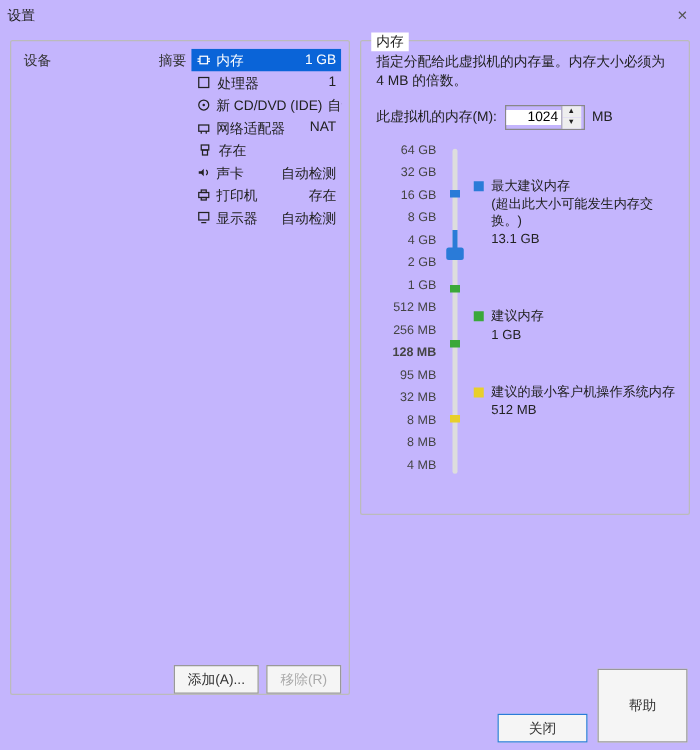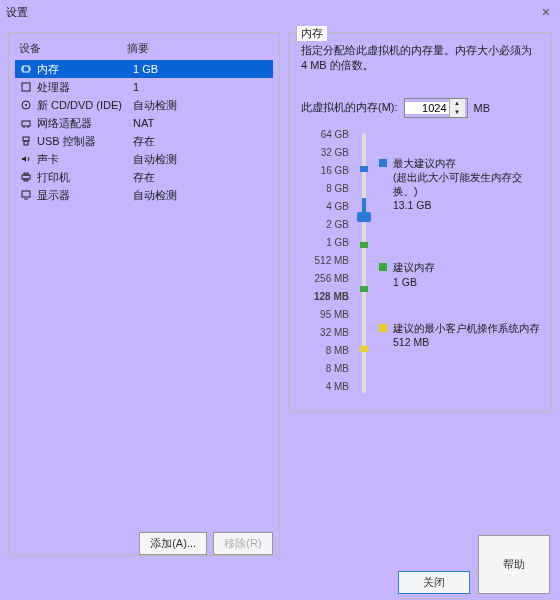--- a/index.html
+++ b/index.html
@@ -2,37 +2,37 @@
 <html><head>
 <meta charset="utf-8">
 <style>
   * { box-sizing: border-box; margin: 0; padding: 0; }
   body { font-family: "Microsoft YaHei", "Segoe UI", Arial, sans-serif; font-size: 11px; background: #f8f8f8; width: 560px; height: 600px; overflow: hidden; color: #222; }
   .window { background: #c4b5fd; width: 560px; height: 600px; position: relative; }
   .titlebar { height: 24px; display: flex; align-items: center; padding: 0 6px; justify-content: space-between; }
   .titlebar .close { font-size: 14px; color: #555; cursor: pointer; padding: 0 4px; }
   .content { position: absolute; top: 24px; left: 0; right: 0; bottom: 36px; padding: 8px; display: flex; gap: 8px; }
   .left-panel { width: 272px; display: flex; flex-direction: column; }
-  .device-groupbox { flex: 1; border: 1px solid #bbb; border-radius: 2px; position: relative; padding: 6px 6px 34px 6px; display: flex; flex-direction: column; }
+  .device-groupbox { flex: 1; border: 1px solid #bbb; border-radius: 2px; position: relative; padding: 6px 6px 34px 6px; display: flex; }
   .columns { display: flex; padding: 2px 4px 4px 4px; font-size: 11px; color: #333; }
   .col-device { width: 108px; }
   .col-summary { flex: 1; }
   .device-list { flex: 1; overflow: hidden; }
   .device-row { display: flex; align-items: center; height: 18px; padding: 0 4px; gap: 4px; }
   .device-row.selected { background: #0a64d8; color: #fff; }
   .dev-icon { width: 14px; height: 14px; display: inline-flex; align-items: center; justify-content: center; }
   .dev-label { width: 92px; font-size: 11px; white-space: nowrap; }
   .dev-summary { flex: 1; font-size: 11px; white-space: nowrap; }
   .left-buttons { position: absolute; bottom: 0; right: 6px; display: flex; gap: 6px; }
   .btn { border: 1px solid #999; background: #f5f5f5; font-size: 11px; padding: 3px 10px; cursor: pointer; color: #333; min-width: 60px; }
   .btn.disabled { color: #aaa; }
   .right-panel { flex: 1; display: flex; flex-direction: column; }
   .right-groupbox { border: 1px solid #bbb; border-radius: 2px; padding: 10px 10px 10px 12px; height: 380px; position: relative; }
   .group-legend { position: absolute; top: -7px; left: 8px; background: #fff; padding: 0 4px; font-size: 11px; }
-  .desc { font-size: 11px; line-height: 1.4; margin-bottom: 24px; color: #222; }
+  .desc { font-size: 11px; line-height: 1.4; margin-bottom: 10px; color: #222; }
   .mem-input-row { display: flex; align-items: center; gap: 6px; font-size: 11px; margin-bottom: 8px; }
   .spinner { display: flex; border: 1px solid #888; height: 20px; width: 64px; align-items: center; }
   .spinner input { border: none; width: 44px; font-size: 11px; text-align: right; padding-right: 2px; outline: none; padding-left: 10px; }
   .spinner .spins { width: 16px; display: flex; flex-direction: column; border-left: 1px solid #aaa; height: 100%; }
   .spinner .spins span { flex: 1; font-size: 6px; display: flex; align-items: center; justify-content: center; cursor: pointer; background: #eee; }
   .scale-area { display: flex; gap: 8px; margin-top: 6px; }
   .scale-labels { width: 48px; text-align: right; font-size: 10px; color: #444; }
   .scale-labels div { height: 22px; line-height: 22px; }
   .bar-col { width: 14px; position: relative; }
   .bar-track { position: absolute; left: 5px; top: 7px; width: 4px; height: 260px; background: #ddd; border-radius: 2px;}
@@ -112,21 +112,20 @@
               <span class="dev-label">网络适配器</span>
               <span class="dev-summary">NAT</span>
             </div>
             <div class="device-row">
               <span class="dev-icon">
                 <svg width="12" height="12" viewBox="0 0 12 12">
                   <rect x="3" y="2" width="6" height="4" fill="none" stroke="currentColor"></rect>
                   <rect x="4" y="6" width="4" height="4" fill="none" stroke="currentColor"></rect>
                 </svg>
               </span>
-              <span class="dev-label">USB 控制器</span>
               <span class="dev-summary">存在</span>
             </div>
             <div class="device-row">
               <span class="dev-icon">
                 <svg width="12" height="12" viewBox="0 0 12 12">
                   <polygon points="2,5 4,5 6,3 6,9 4,7 2,7" fill="currentColor"></polygon>
                   <path d="M8 4 Q10 6 8 8" fill="none" stroke="currentColor"></path>
                 </svg>
               </span>
               <span class="dev-label">声卡</span>

